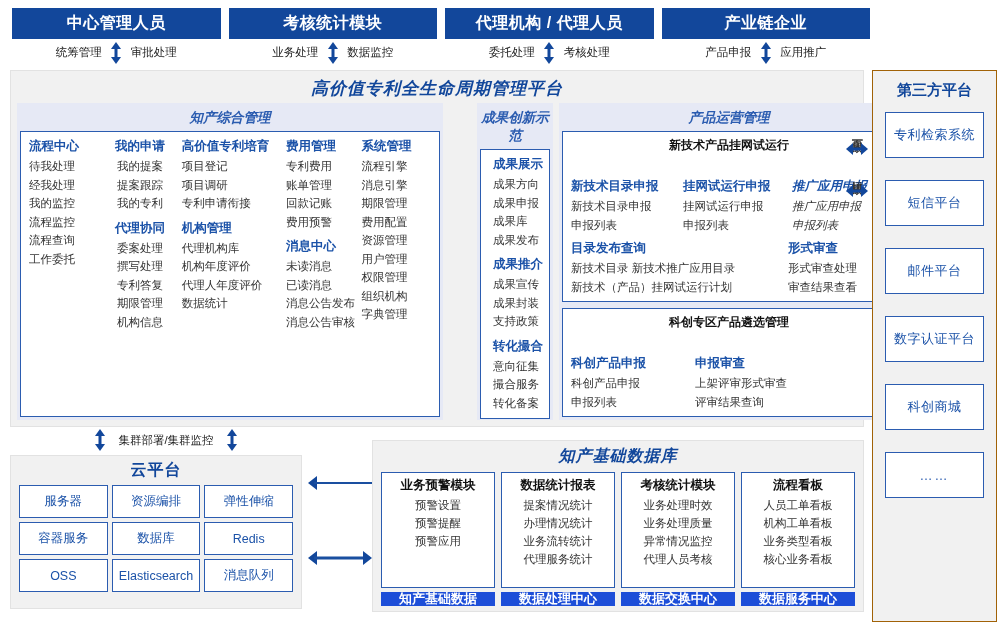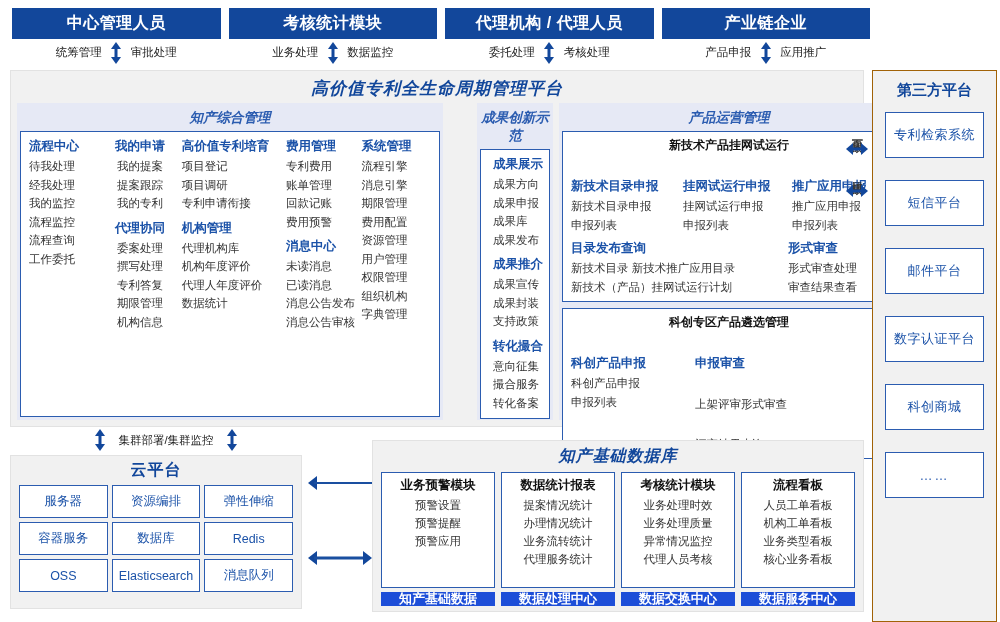--- a/index.html
+++ b/index.html
@@ -76,26 +76,26 @@
   .g2 .it{margin-left:6px;}
 
   
   .g3 .g-body{border:none;background:transparent;padding:0;display:flex;flex-direction:column;gap:6px;}
   .sub{background:#fff;border:1.5px solid #2b5cb0;padding:5px 8px;}
   .sub-title{text-align:center;font-size:12px;font-weight:bold;color:#111;margin-bottom:3px;}
   .sub .cols{height:auto;margin-top:24px;}
   .sub1{flex:1;}
   .s1c1{width:108px;}
   .s1c2{width:105px;}
-  .s1c3{width:95px;}
+  .s1c3{width:95px;font-style:italic;}
   .row2{display:flex;gap:4px;margin-top:6px;}
   .r2a{width:213px;}
   .r2b{width:95px;}
   .sub2 .s2c1{width:120px;}
-  .sub2 .s2c2{width:150px;gap:21px;}
+  .sub2 .s2c2{width:150px;}
 
   
   .integr{position:absolute;left:846px;top:130px;width:22px;height:270px;
     display:flex;flex-direction:column;align-items:center;justify-content:flex-start;gap:0;}
   .vtext{writing-mode:vertical-rl;text-orientation:upright;font-size:11.5px;color:#333;letter-spacing:1px;line-height:13px;}
   .lrarrow{display:block;width:22px;height:18px;position:relative;margin:6px 0 14px;}
   .lrarrow::before,.lrarrow::after{content:"";position:absolute;top:50%;transform:translateY(-50%);
     width:0;height:0;border-top:6px solid transparent;border-bottom:6px solid transparent;}
   .lrarrow::before{left:0;border-right:7px solid #12479b;}
   .lrarrow::after{right:0;border-left:7px solid #12479b;}

